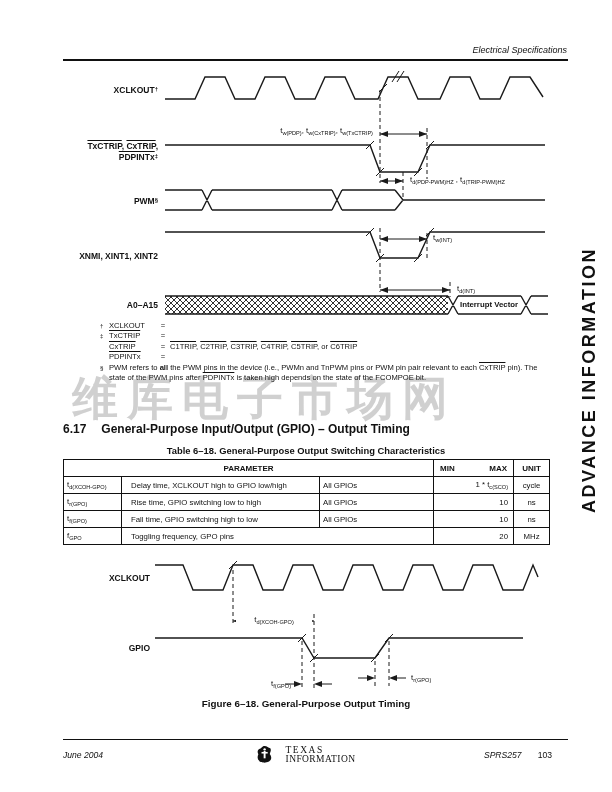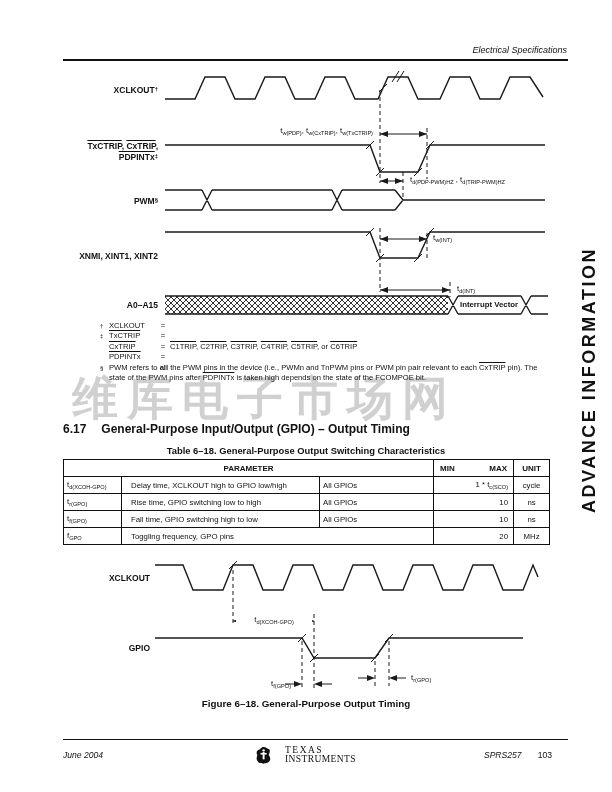--- a/index.html
+++ b/index.html
@@ -37,21 +37,21 @@
   #spec-table .val{text-align:right;padding-right:5px;}
   .minmax{display:flex;justify-content:space-between;padding:0 3px;}
   
   #watermark{font-size:46px;letter-spacing:9px;color:#c5c5c5;opacity:0.8;font-weight:bold;
              font-family:"DejaVu Sans",sans-serif;z-index:1;white-space:nowrap;}
   .content{z-index:2;}
   
   #advance-banner{left:589px;top:380px;transform:translate(-50%,-50%) rotate(-90deg);
       font-size:18px;font-weight:bold;letter-spacing:2.5px;white-space:nowrap;z-index:2;}
   
-  #ti-logo{display:flex;align-items:flex-end;gap:14px;}
+  #ti-logo{display:flex;align-items:flex-start;gap:14px;}
   .ti-words{font-family:"Liberation Serif","DejaVu Serif",serif;color:#111;line-height:9px;}
   .ti-top{font-size:9.5px;letter-spacing:1.5px;}
   .ti-bottom{font-size:9.5px;letter-spacing:0.4px;}
 </style>
 </head>
 <body>
 
 <div id="page">
 
   <div class="abs i content" style="left:300px;top:45px;width:267px;font-size:9px;">
@@ -271,21 +271,21 @@
   <div class="abs content" style="left:0;top:746px;width:612px;display:flex;justify-content:center;">
     <div id="ti-logo">
       <svg width="15" height="17" viewBox="0 0 14 16" style="position:static;">
         <path fill="#111" d="M7,0 C9.5,0 10.5,1.8 12.5,2 C13.8,4.5 12,5.8 12,7.8 C13.8,9.8 13.8,12.8 12,13.8 C10,15.8 8.5,14.8 7,15.8 C5,14.8 3,15.8 2,13.8 C0.2,12.8 0.2,9.8 1.2,7.8 C0.2,5.8 0.2,3.8 2,2.8 C4,2.6 4.5,0 7,0 Z"></path>
         <rect fill="#fff" x="6.2" y="4.6" width="1.8" height="7"></rect>
         <rect fill="#fff" x="4.2" y="5.6" width="5.8" height="1.5"></rect>
         <circle fill="#fff" cx="7.1" cy="3.1" r="1.1"></circle>
       </svg>
       <div class="ti-words">
         <div class="ti-top">TEXAS</div>
-        <div class="ti-bottom">INSTRUMENTS</div>
+        <div class="ti-bottom">INFORMATION</div>
       </div>
     </div>
   </div>
   <div class="abs content" style="left:430px;top:750px;width:122px;display:flex;justify-content:flex-end;gap:16px;font-size:8.6px;">
     <span class="i">SPRS257</span>
     <span>103</span>
   </div>
 
 </div>
 

